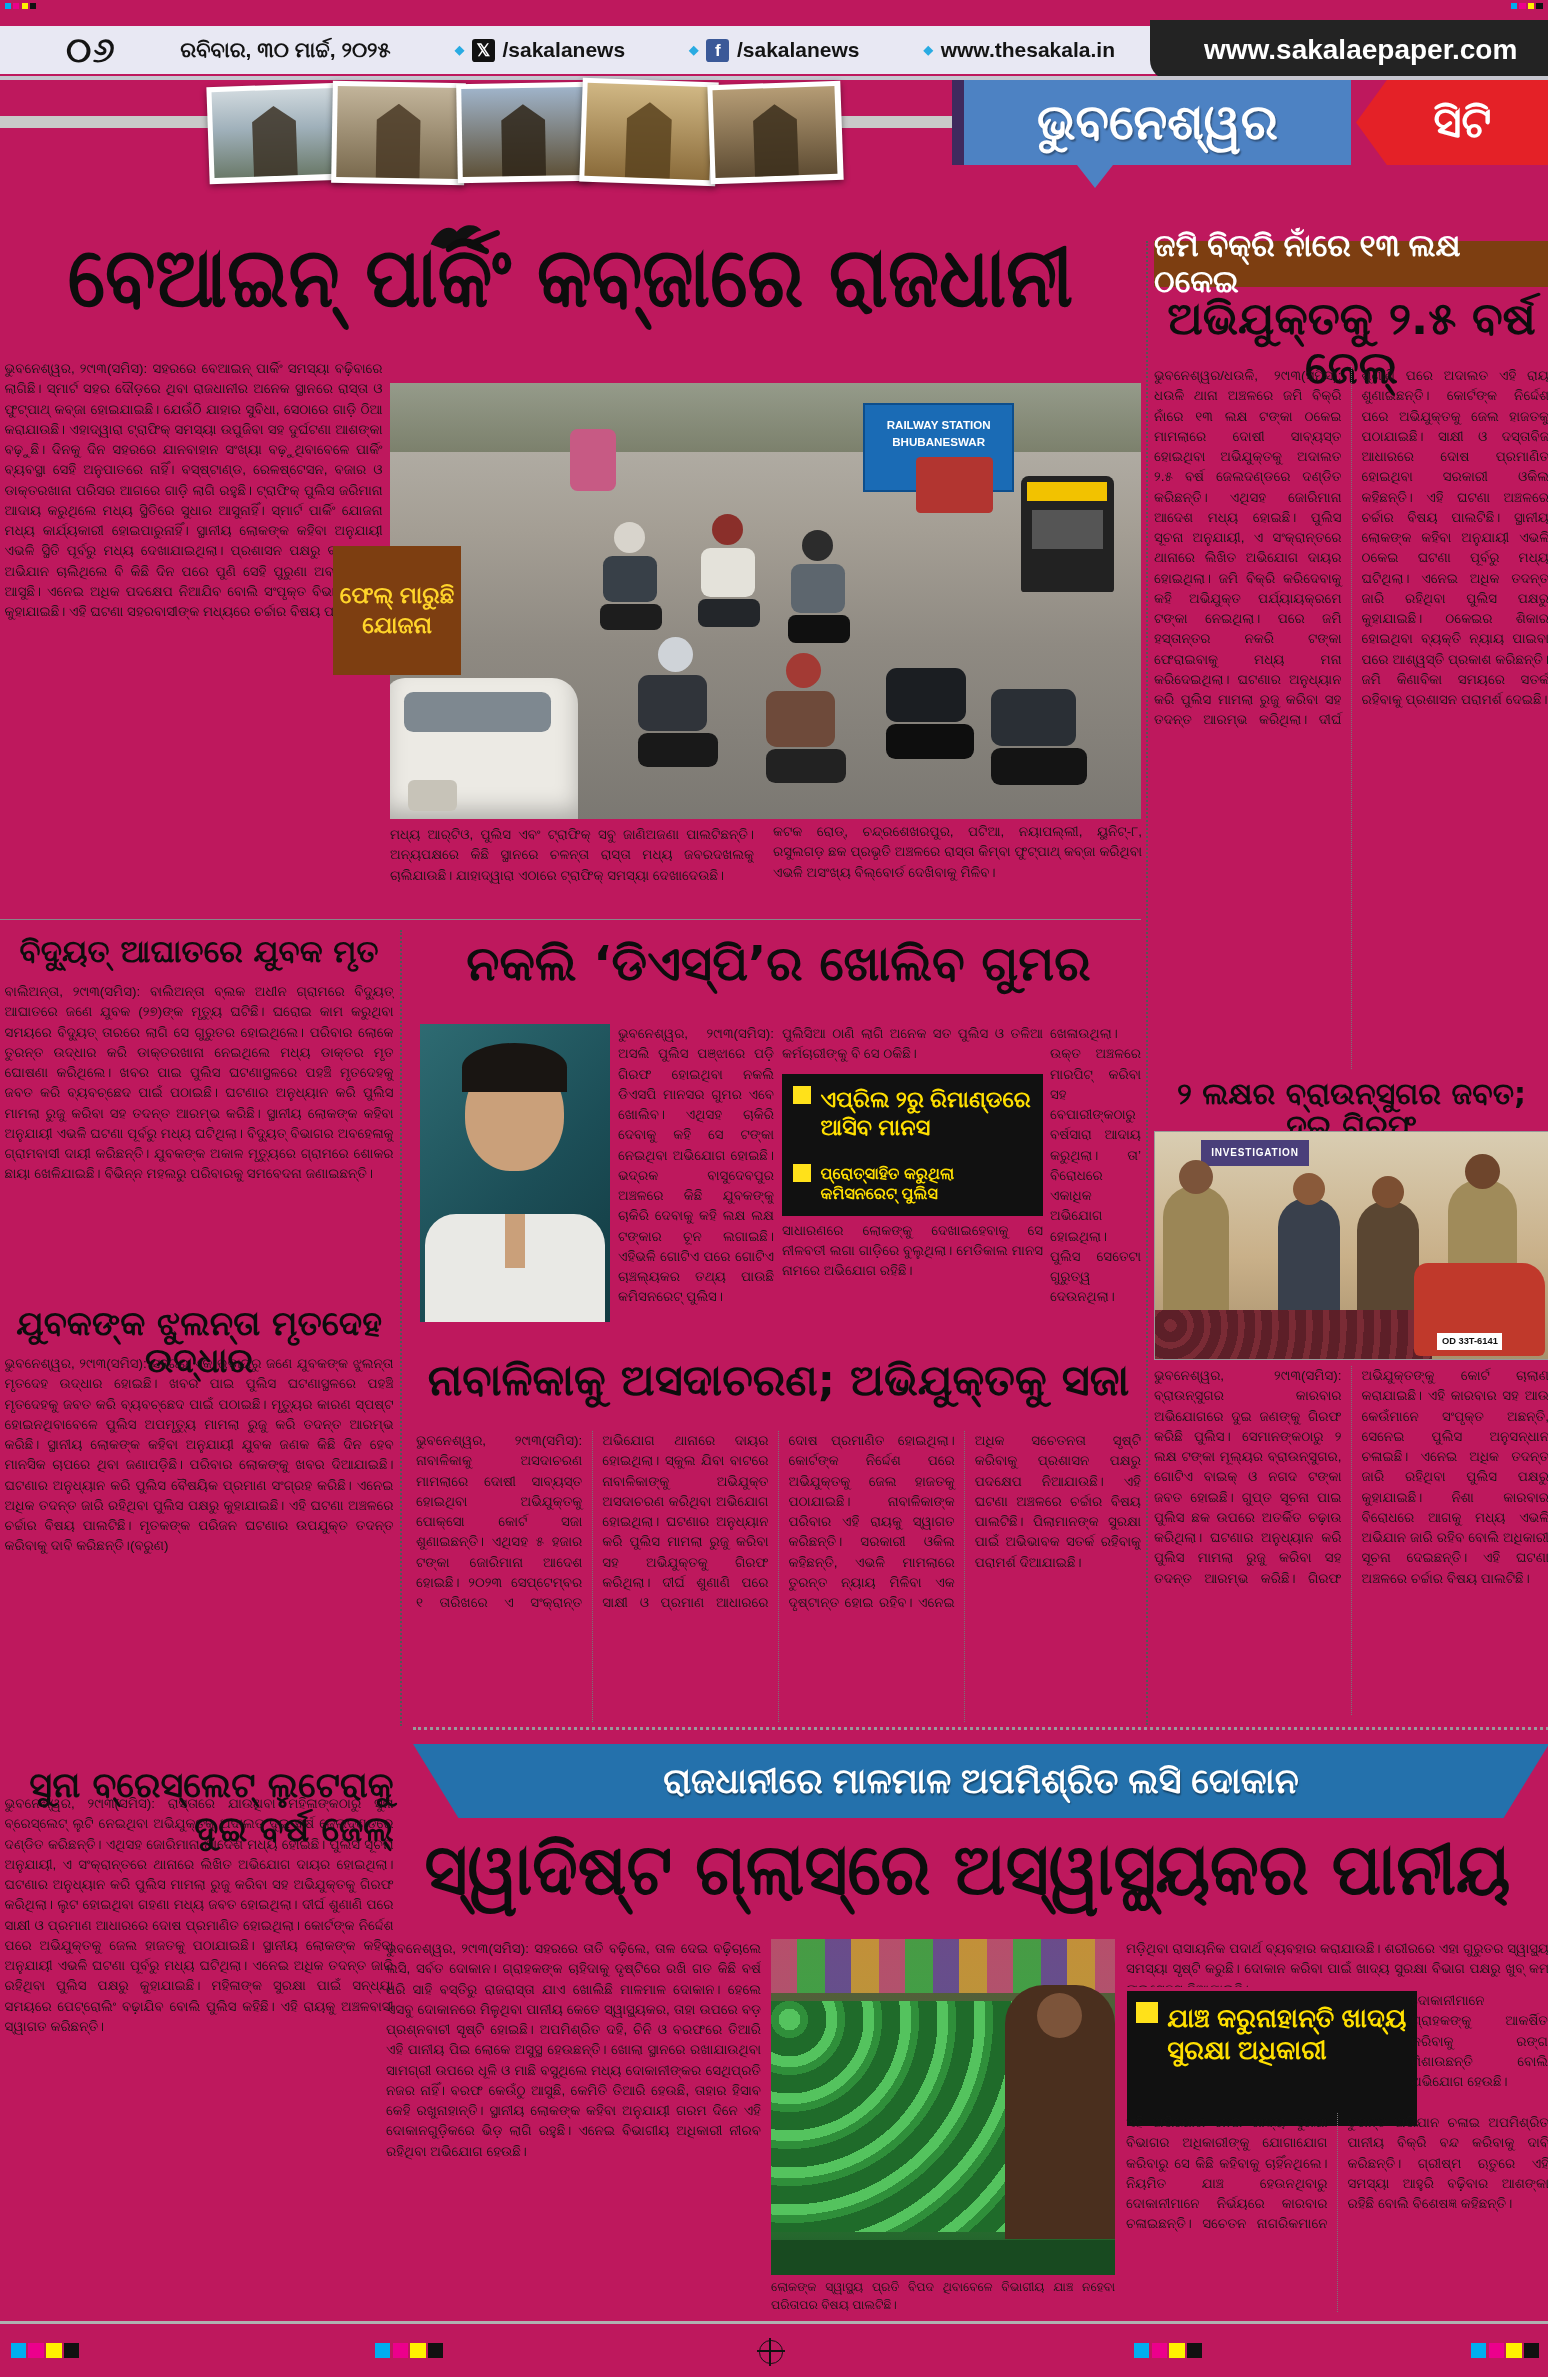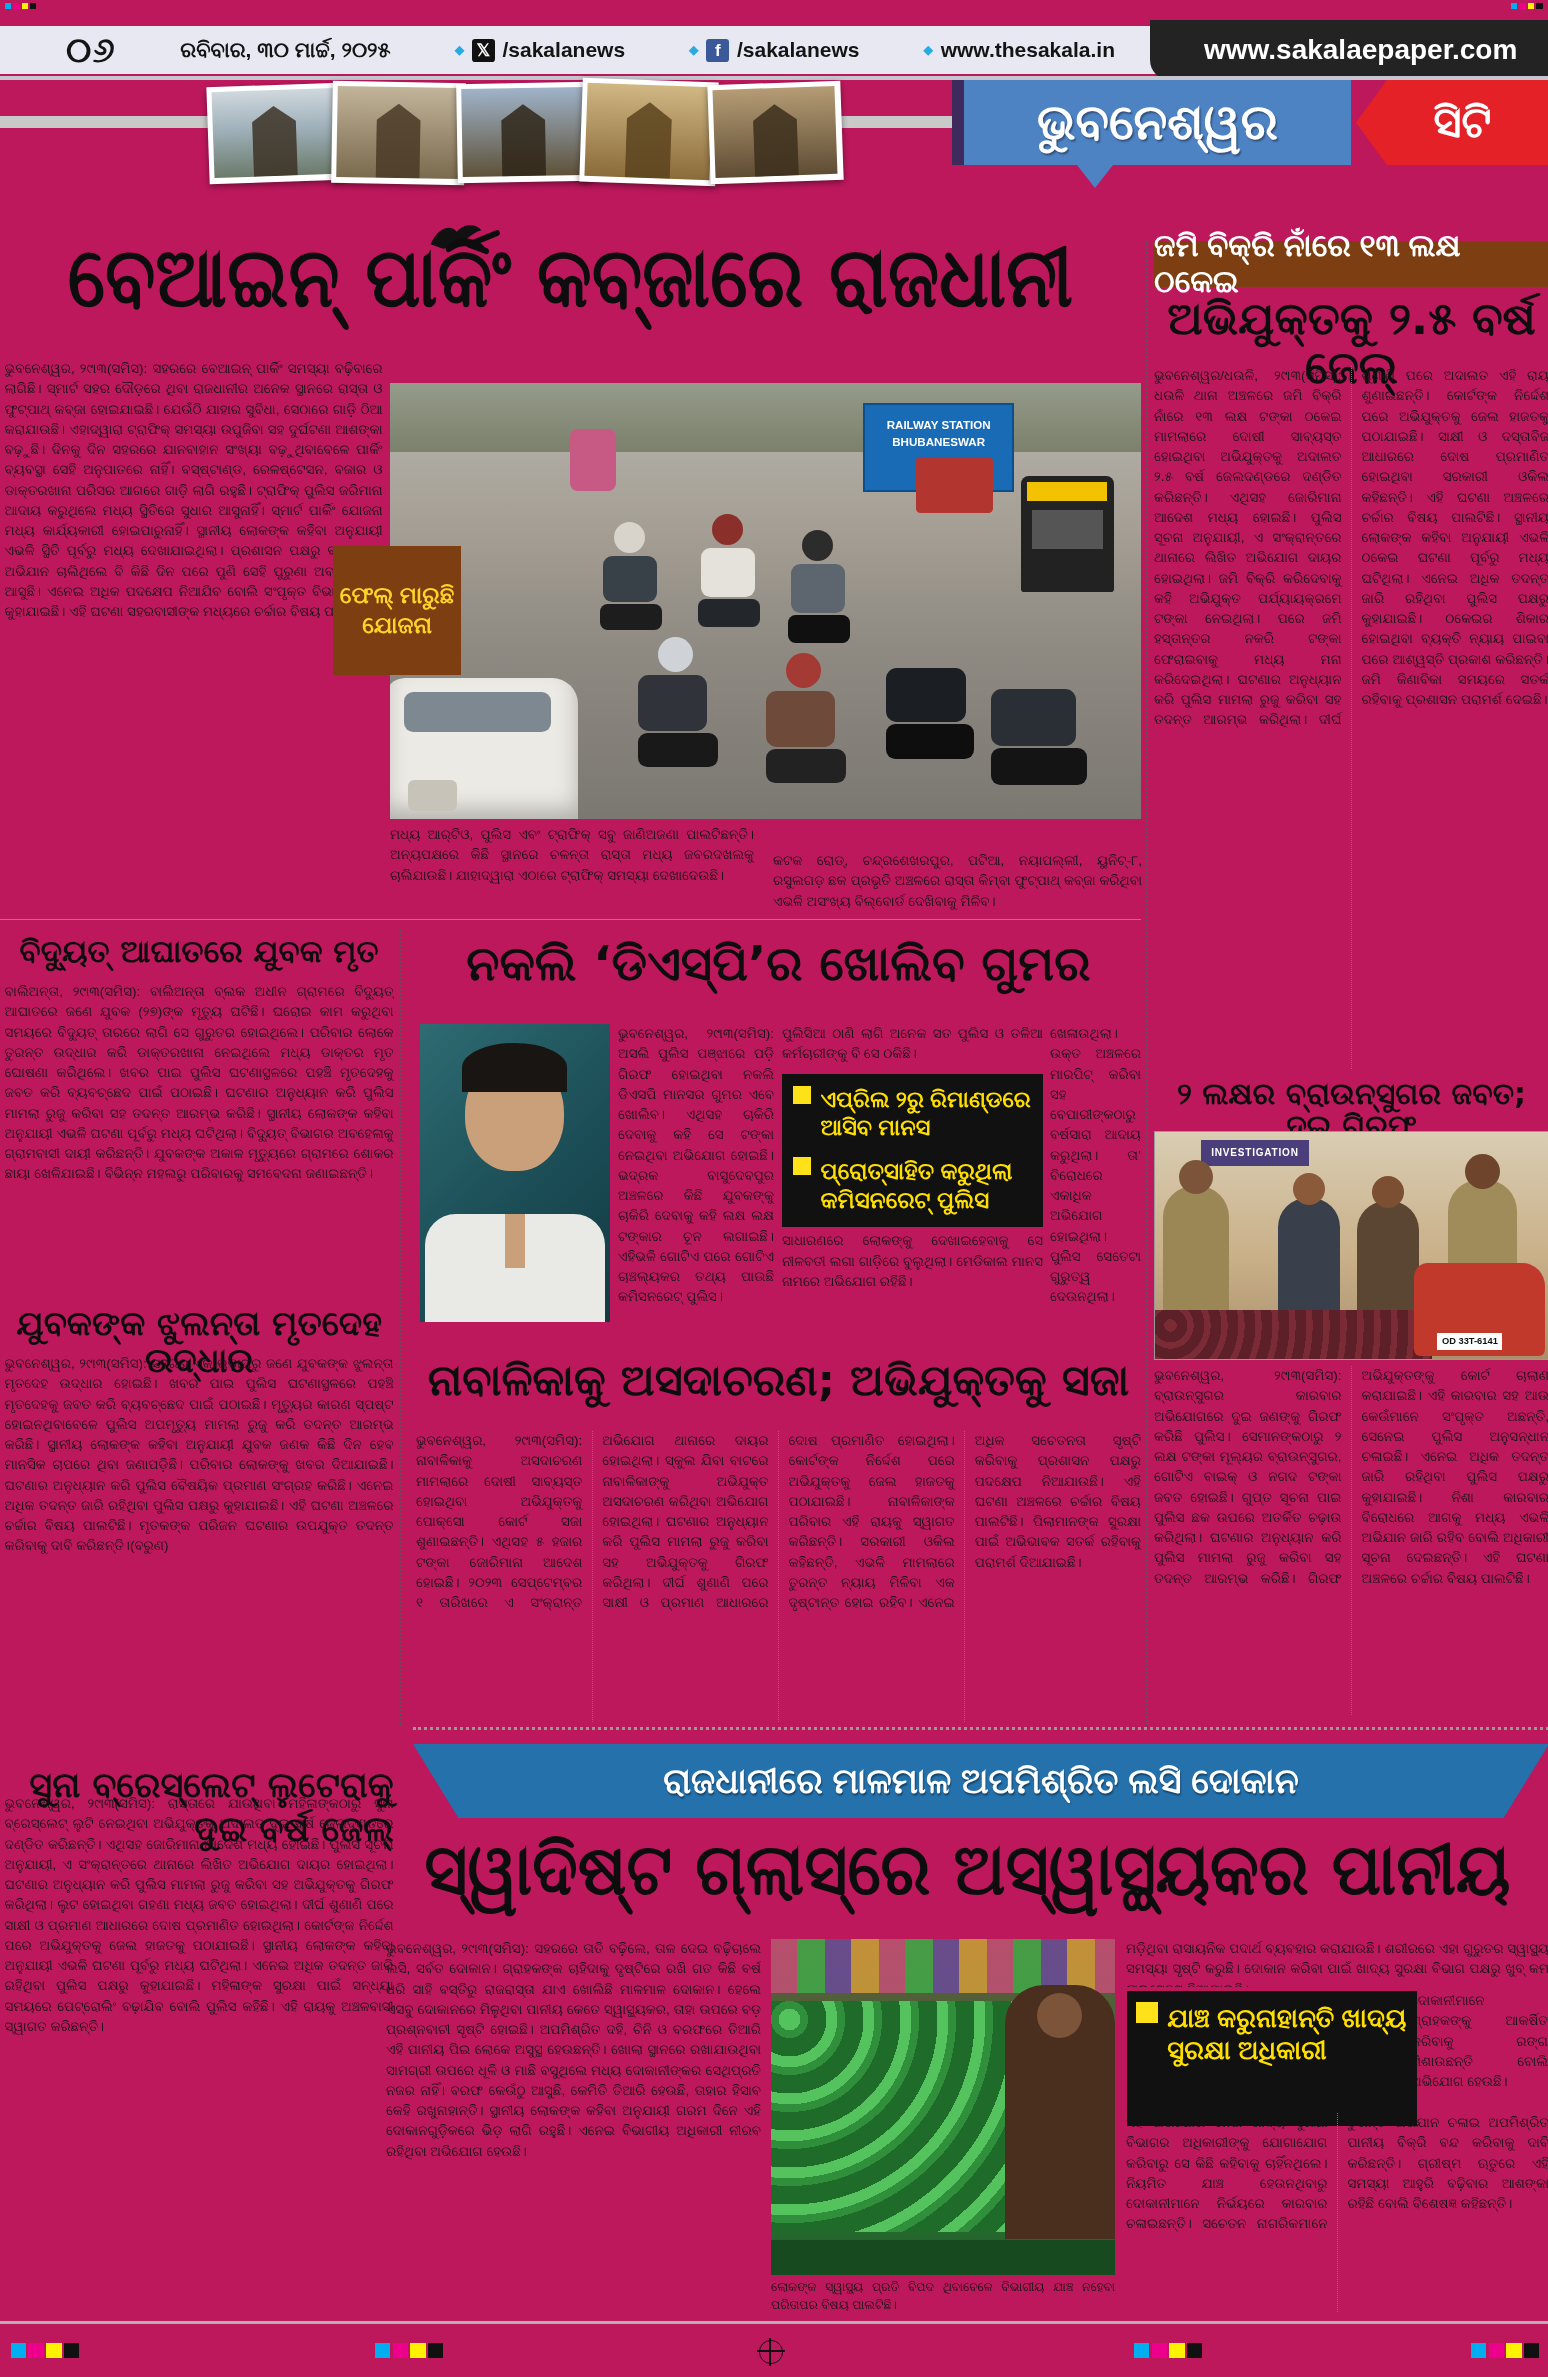--- a/index.html
+++ b/index.html
@@ -192,21 +192,21 @@
     <div class="ph" style="left:80%;top:278px;width:100px;height:139px">
       <div style="width:85px;height:57px;background:#2a2f35;border-radius:10.8px;margin-top:28px"></div>
       <div style="width:96px;height:37px;background:#141414;border-radius:9.3px;margin-top:1.5px"></div>
     </div>
     <div class="ph" style="left:24%;top:46px;width:46px;height:62px;background:#c75a84;border-radius:7.7px"></div>
   </div>
 
   <div class="abs body" style="left:390px;top:825px;width:364px;height:86px">ମଧ୍ୟ ଆର୍‌ଟିଓ, ପୁଲିସ ଏବଂ ଟ୍ରାଫିକ୍ ସବୁ ଜାଣିଅଜଣା ପାଲଟିଛନ୍ତି। ଅନ୍ୟପକ୍ଷରେ କିଛି ସ୍ଥାନରେ ଚଳନ୍ତା ରାସ୍ତା ମଧ୍ୟ ଜବରଦଖଲକୁ ଚାଲିଯାଉଛି। ଯାହାଦ୍ୱାରା ଏଠାରେ ଟ୍ରାଫିକ୍ ସମସ୍ୟା ଦେଖାଦେଉଛି।</div>
 
   <div class="abs" style="left:333px;top:546px;width:119px;height:120px;background:#7d3e11;color:#ffd42a;font-weight:800;font-size:23px;line-height:1.3;text-align:center;display:flex;align-items:center;justify-content:center;padding:4.6px">ଫେଲ୍ ମାରୁଛି ଯୋଜନା</div>
-  <div class="abs body" style="left:773px;top:851px;width:369px;height:86px">କଟକ ରୋଡ୍, ଚନ୍ଦ୍ରଶେଖରପୁର, ପଟିଆ, ନୟାପଲ୍ଲୀ, ୟୁନିଟ୍-୮, ରସୁଲଗଡ଼ ଛକ ପ୍ରଭୃତି ଅଞ୍ଚଳରେ ରାସ୍ତା କିମ୍ବା ଫୁଟ୍‌ପାଥ୍ କବ୍‌ଜା କରିଥିବା ଏଭଳି ଅସଂଖ୍ୟ ବିଲ୍‌ବୋର୍ଡ ଦେଖିବାକୁ ମିଳିବ।</div>
+  <div class="abs body" style="left:773px;top:822px;width:369px;height:86px">କଟକ ରୋଡ୍, ଚନ୍ଦ୍ରଶେଖରପୁର, ପଟିଆ, ନୟାପଲ୍ଲୀ, ୟୁନିଟ୍-୮, ରସୁଲଗଡ଼ ଛକ ପ୍ରଭୃତି ଅଞ୍ଚଳରେ ରାସ୍ତା କିମ୍ବା ଫୁଟ୍‌ପାଥ୍ କବ୍‌ଜା କରିଥିବା ଏଭଳି ଅସଂଖ୍ୟ ବିଲ୍‌ବୋର୍ଡ ଦେଖିବାକୁ ମିଳିବ।</div>
 
   <div class="abs" style="left:0;top:919px;width:1141px;height:0;border-top:1.5px solid #888"></div>
   <div class="abs vdot" style="left:1146px;top:241px;height:1484px"></div>
   <div class="abs vdot" style="left:400px;top:930px;height:796px"></div>
 
   <div class="abs kickerbox" style="left:1154px;top:241px;width:395px;height:46px;font-size:31px">ଜମି ବିକ୍ରି ନାଁରେ ୧୩ ଲକ୍ଷ ଠକେଇ</div>
   <div class="abs hl" style="left:1154px;top:295px;width:395px;height:62px;font-size:45px;text-align:center">ଅଭିଯୁକ୍ତକୁ ୨.୫ ବର୍ଷ ଜେଲ୍</div>
   <div class="abs body cols2" style="left:1154px;top:366px;width:395px;height:703px">
     <b class="dl">ଭୁବନେଶ୍ୱର/ଧଉଳି, ୨୯ା୩(ସମିସ):</b>
     <span>ଧଉଳି ଥାନା ଅଞ୍ଚଳରେ ଜମି ବିକ୍ରି ନାଁରେ ୧୩ ଲକ୍ଷ ଟଙ୍କା ଠକେଇ ମାମଲାରେ ଦୋଷୀ ସାବ୍ୟସ୍ତ ହୋଇଥିବା ଅଭିଯୁକ୍ତକୁ ଅଦାଲତ ୨.୫ ବର୍ଷ ଜେଲଦଣ୍ଡରେ ଦଣ୍ଡିତ କରିଛନ୍ତି। ଏଥିସହ ଜୋରିମାନା ଆଦେଶ ମଧ୍ୟ ହୋଇଛି। ପୁଲିସ ସୂଚନା ଅନୁଯାୟୀ, ଏ ସଂକ୍ରାନ୍ତରେ ଥାନାରେ ଲିଖିତ ଅଭିଯୋଗ ଦାୟର ହୋଇଥିଲା। ଜମି ବିକ୍ରି କରିଦେବାକୁ କହି ଅଭିଯୁକ୍ତ ପର୍ଯ୍ୟାୟକ୍ରମେ ଟଙ୍କା ନେଇଥିଲା। ପରେ ଜମି ହସ୍ତାନ୍ତର ନକରି ଟଙ୍କା ଫେରାଇବାକୁ ମଧ୍ୟ ମନା କରିଦେଇଥିଲା। ଘଟଣାର ଅନୁଧ୍ୟାନ କରି ପୁଲିସ ମାମଲା ରୁଜୁ କରିବା ସହ ତଦନ୍ତ ଆରମ୍ଭ କରିଥିଲା। ଦୀର୍ଘ ଶୁଣାଣି ପରେ ଅଦାଲତ ଏହି ରାୟ ଶୁଣାଇଛନ୍ତି। କୋର୍ଟଙ୍କ ନିର୍ଦ୍ଦେଶ ପରେ ଅଭିଯୁକ୍ତକୁ ଜେଲ ହାଜତକୁ ପଠାଯାଇଛି। ସାକ୍ଷୀ ଓ ଦସ୍ତାବିଜ ଆଧାରରେ ଦୋଷ ପ୍ରମାଣିତ ହୋଇଥିବା ସରକାରୀ ଓକିଲ କହିଛନ୍ତି। ଏହି ଘଟଣା ଅଞ୍ଚଳରେ ଚର୍ଚ୍ଚାର ବିଷୟ ପାଲଟିଛି। ସ୍ଥାନୀୟ ଲୋକଙ୍କ କହିବା ଅନୁଯାୟୀ ଏଭଳି ଠକେଇ ଘଟଣା ପୂର୍ବରୁ ମଧ୍ୟ ଘଟିଥିଲା। ଏନେଇ ଅଧିକ ତଦନ୍ତ ଜାରି ରହିଥିବା ପୁଲିସ ପକ୍ଷରୁ କୁହାଯାଇଛି। ଠକେଇର ଶିକାର ହୋଇଥିବା ବ୍ୟକ୍ତି ନ୍ୟାୟ ପାଇବା ପରେ ଆଶ୍ୱସ୍ତି ପ୍ରକାଶ କରିଛନ୍ତି। ଜମି କିଣାବିକା ସମୟରେ ସତର୍କ ରହିବାକୁ ପ୍ରଶାସନ ପରାମର୍ଶ ଦେଇଛି।</span>
@@ -268,21 +268,21 @@
     <b class="dl">ଭୁବନେଶ୍ୱର, ୨୯ା୩(ସମିସ):</b>
     <span>ଅସଲି ପୁଲିସ ପଞ୍ଝାରେ ପଡ଼ି ଗିରଫ ହୋଇଥିବା ନକଲି ଡିଏସପି ମାନସର ଗୁମର ଏବେ ଖୋଲିବ। ଏଥିସହ ଚାକିରି ଦେବାକୁ କହି ସେ ଟଙ୍କା ନେଇଥିବା ଅଭିଯୋଗ ହୋଇଛି। ଭଦ୍ରକ ବାସୁଦେବପୁର ଅଞ୍ଚଳରେ କିଛି ଯୁବକଙ୍କୁ ଚାକିରି ଦେବାକୁ କହି ଲକ୍ଷ ଲକ୍ଷ ଟଙ୍କାର ଚୂନ ଲଗାଇଛି। ଏହିଭଳି ଗୋଟିଏ ପରେ ଗୋଟିଏ ଚାଞ୍ଚଲ୍ୟକର ତଥ୍ୟ ପାଉଛି କମିସନରେଟ୍ ପୁଲିସ।</span>
   </div>
   <div class="abs" style="left:782px;top:1024px;width:261px;height:324px;overflow:hidden">
     <div class="body" style="height:45px">ପୁଲିସିଆ ଠାଣି ଲାଗି ଅନେକ ସତ ପୁଲିସ ଓ ତଳିଆ କର୍ମଚାରୀଙ୍କୁ ବି ସେ ଠକିଛି।</div>
     <div class="callout" style="margin:4.6px 0;padding:12.3px 10.8px">
       <div class="brow" style="font-size:22.4px">
           <span class="sq"></span>
           <span>ଏପ୍ରିଲ ୨ରୁ ରିମାଣ୍ଡରେ ଆସିବ ମାନସ</span>
         </div>
-      <div class="brow" style="font-size:23px;margin-top:15px">
+      <div class="brow" style="font-size:16px;margin-top:22px">
           <span class="sq"></span>
           <span>ପ୍ରୋତ୍ସାହିତ କରୁଥିଲା କମିସନରେଟ୍ ପୁଲିସ</span>
         </div>
     </div>
     <div class="body">ସାଧାରଣରେ ଲୋକଙ୍କୁ ଦେଖାଇହେବାକୁ ସେ ନୀଳବତୀ ଲଗା ଗାଡ଼ିରେ ବୁଲୁଥିଲା। ମେଡିକାଲ ମାନସ ନାମରେ ଅଭିଯୋଗ ରହିଛି।</div>
   </div>
   <div class="abs body" style="left:1050px;top:1024px;width:91px;height:324px">ଖେଳାଉଥିଲା। ଉକ୍ତ ଅଞ୍ଚଳରେ ମାରପିଟ୍ କରିବା ସହ ବେପାରୀଙ୍କଠାରୁ ବର୍ଷସାରା ଆଦାୟ କରୁଥିଲା। ତା’ ବିରୋଧରେ ଏକାଧିକ ଅଭିଯୋଗ ହୋଇଥିଲା। ପୁଲିସ ସେତେଟା ଗୁରୁତ୍ୱ ଦେଉନଥିଲା।</div>
 
   <div class="abs hl" style="left:416px;top:1357px;width:725px;height:66px;font-size:43px;text-align:center">ନାବାଳିକାକୁ ଅସଦାଚରଣ; ଅଭିଯୁକ୍ତକୁ ସଜା</div>
   <div class="abs body cols4" style="left:416px;top:1431px;width:725px;height:291px">

